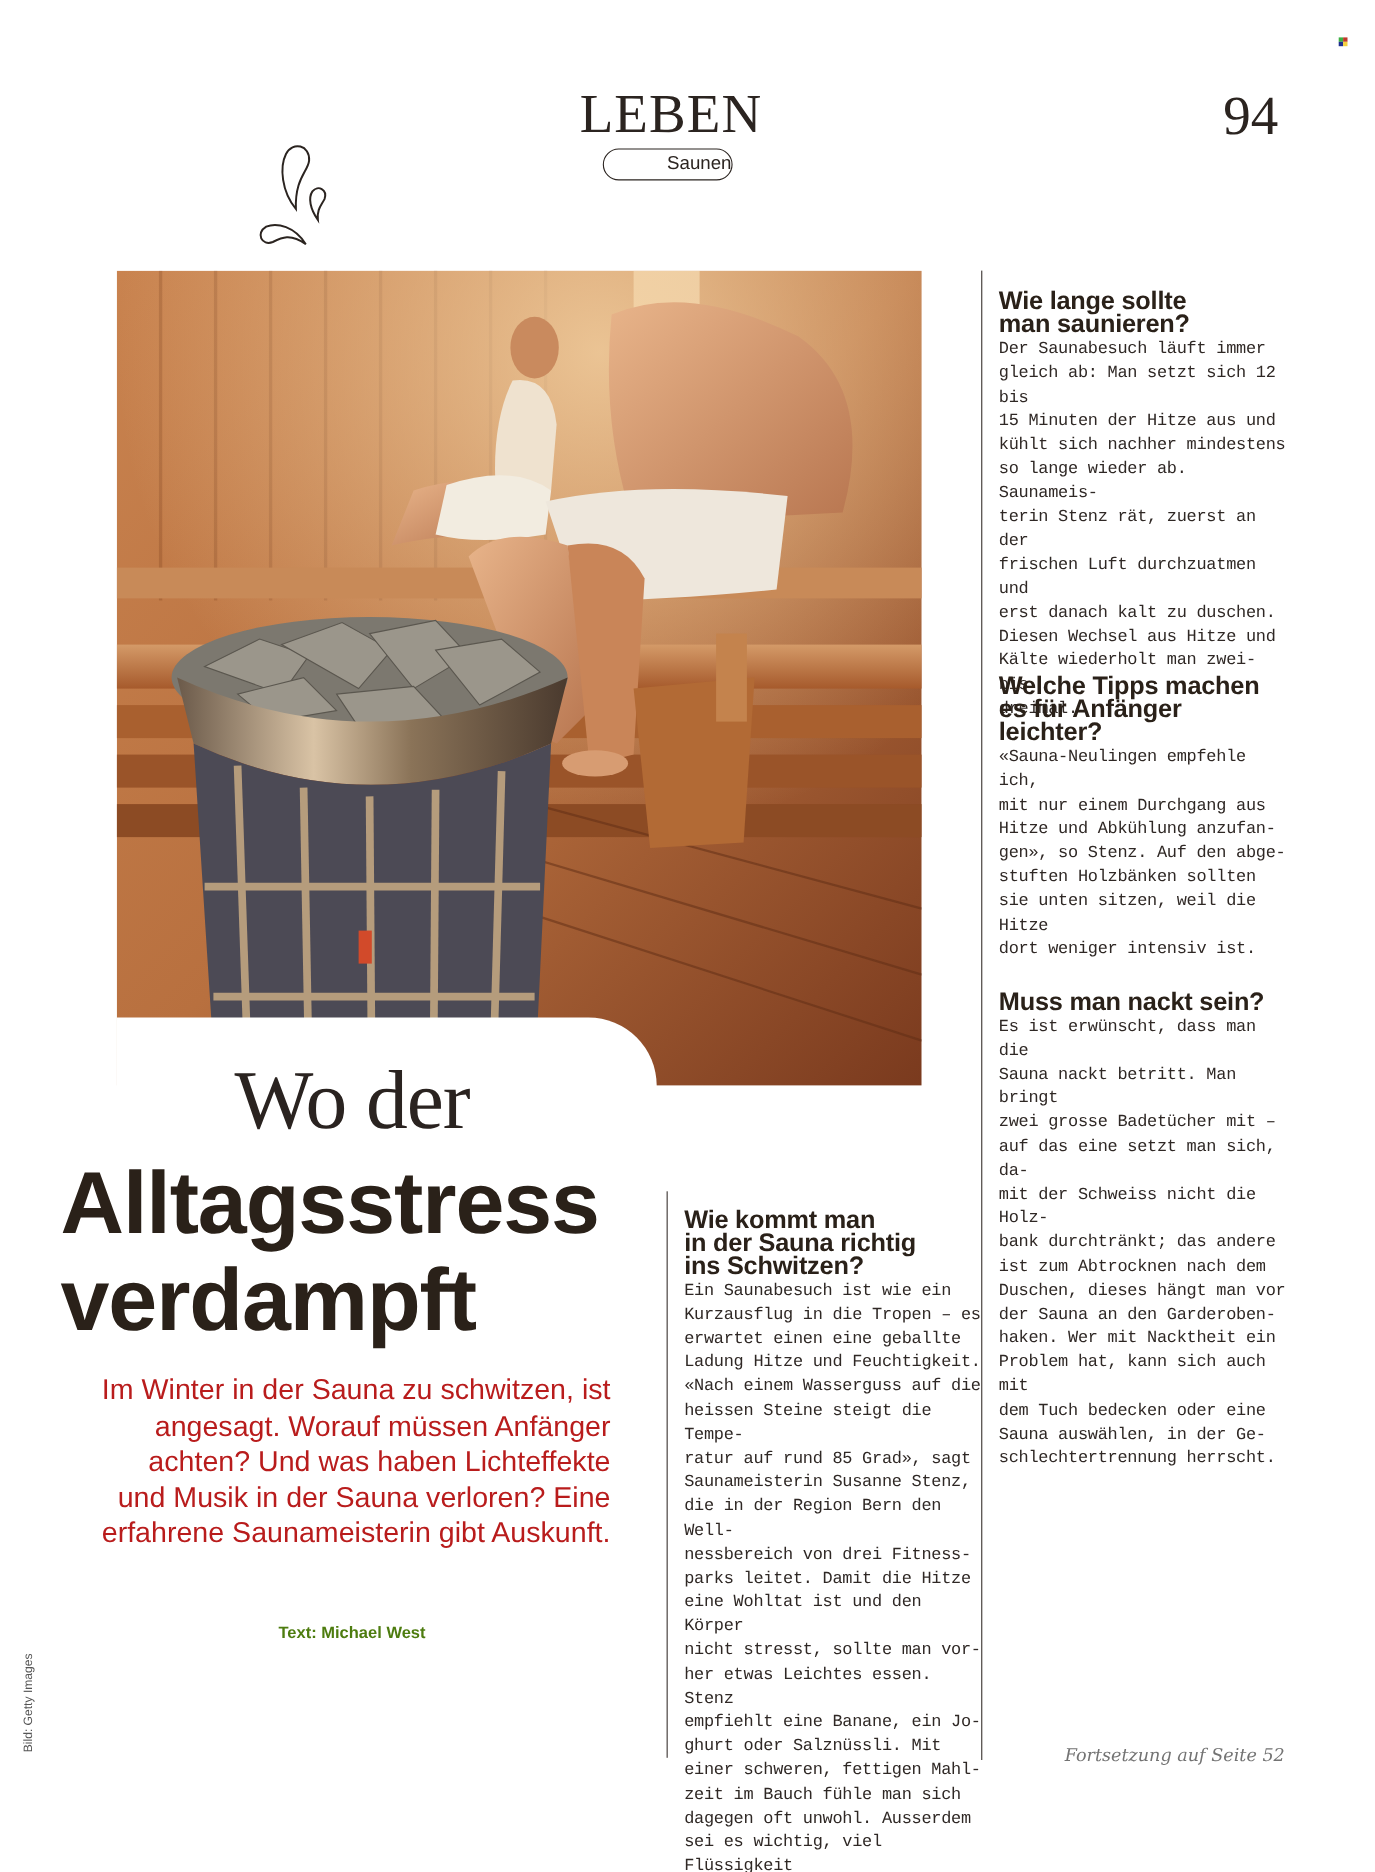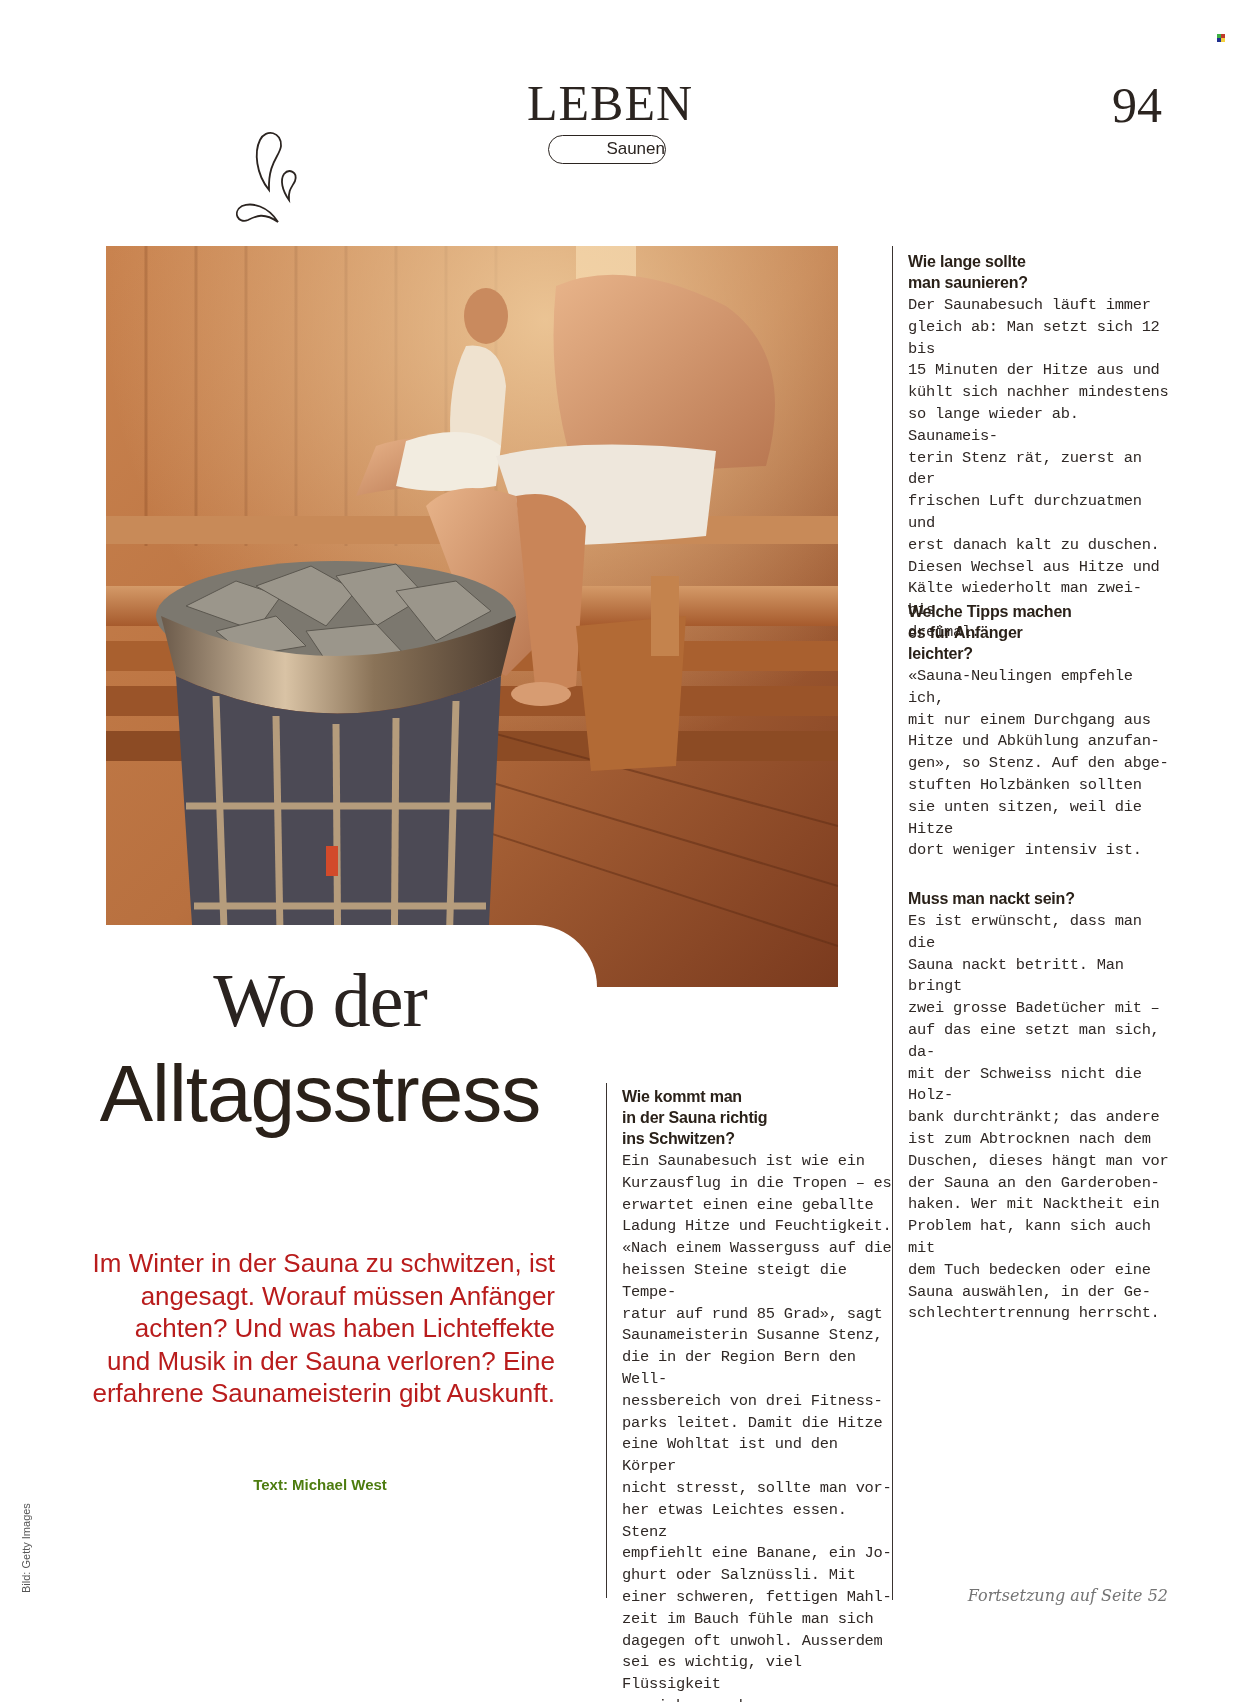--- a/index.html
+++ b/index.html
@@ -15,32 +15,32 @@
   #print-marks { left:1217px; top:34px; width:8px; height:8px; }
   #print-marks span { position:absolute; width:4px; height:4px; }
 
   #steam-icon { left:234px; top:124px; width:80px; height:100px; }
 
   #photo { left:106px; top:246px; width:732px; height:741px; overflow:hidden; }
   #photo svg { display:block; }
   #title-panel { left:106px; top:925px; width:491px; height:70px; background:#fff; border-top-right-radius:62px; }
 
   #headline-light { left:60px; top:962px; width:520px; text-align:center; font-size:76px; line-height:1; color:#2a2320; letter-spacing:-1px; }
-  #headline-bold { left:55px; top:1050px; width:530px; text-align:center; font-size:80px; font-weight:normal; line-height:88px; color:#2a2119; letter-spacing:-1px; }
+  #headline-bold { left:55px; top:1050px; width:530px; font-size:80px; font-weight:bold; line-height:88px; color:#2a2119; letter-spacing:-1px; }
 
   #lead { left:85px; top:1247px; width:470px; text-align:right; font-size:26px; line-height:32.5px; color:#b91c1c; }
   #byline { left:200px; top:1476px; width:240px; text-align:center; font-size:15px; font-weight:bold; color:#4d7c0f; }
   #photo-credit { left:20px; top:1593px; transform-origin:left top; transform:rotate(-90deg); font-size:11px; color:#555; white-space:nowrap; }
 
   .divider { width:1.4px; background:#3a3330; }
   #divider-mid { left:606px; top:1083px; height:515px; }
   #divider-right { left:892px; top:246px; height:1354px; }
 
   .col { width:265px; }
-  .q { font-family:"Liberation Sans", "DejaVu Sans", sans-serif; font-weight:bold; font-size:16px; line-height:21px; color:#2a2119; margin:4px 0 2px 0; letter-spacing:-0.2px; }
+  .q { font-family:"Liberation Sans", "DejaVu Sans", sans-serif; font-weight:bold; font-size:23px; line-height:21px; color:#2a2119; margin:16px 0 2px 0; letter-spacing:-0.2px; }
   .a { font-family:Liberation Mono, monospace; font-size:15.4px; line-height:21.8px; color:#2f2825; margin:0; white-space:pre-line; letter-spacing:-0.25px; }
 
   #block-1 { left:908px; top:247px; }
   #block-2 { left:908px; top:597px; }
   #block-3 { left:908px; top:884px; }
   #block-4 { left:908px; top:1279px; }
   #block-mid { left:622px; top:1082px; width:270px; }
 
   #continued { left:950px; top:1586px; width:218px; text-align:right; font-style:italic; font-size:16px; color:#737373; }
 </style>
@@ -156,20 +156,21 @@
     </g>
     <rect x="220" y="600" width="12" height="30" fill="#d24a2a"></rect>
   </svg>
 </div>
 
 <div id="title-panel" class="abs"></div>
 
 <div id="headline-light" class="abs lserif">Wo der</div>
 <div id="headline-bold" class="abs sans">
   <div>Alltagsstress</div>
+  <div>verdampft</div>
 </div>
 
 <div id="lead" class="abs sans">Im Winter in der Sauna zu schwitzen, ist angesagt. Worauf müssen Anfänger achten? Und was haben Lichteffekte und Musik in der Sauna verloren? Eine erfahrene Saunameisterin gibt Auskunft.</div>
 <div id="byline" class="abs sans">Text: Michael West</div>
 <div id="photo-credit" class="abs sans">Bild: Getty Images</div>
 
 <div id="divider-mid" class="abs divider"></div>
 <div id="divider-right" class="abs divider"></div>
 
 <div id="block-mid" class="abs col">

